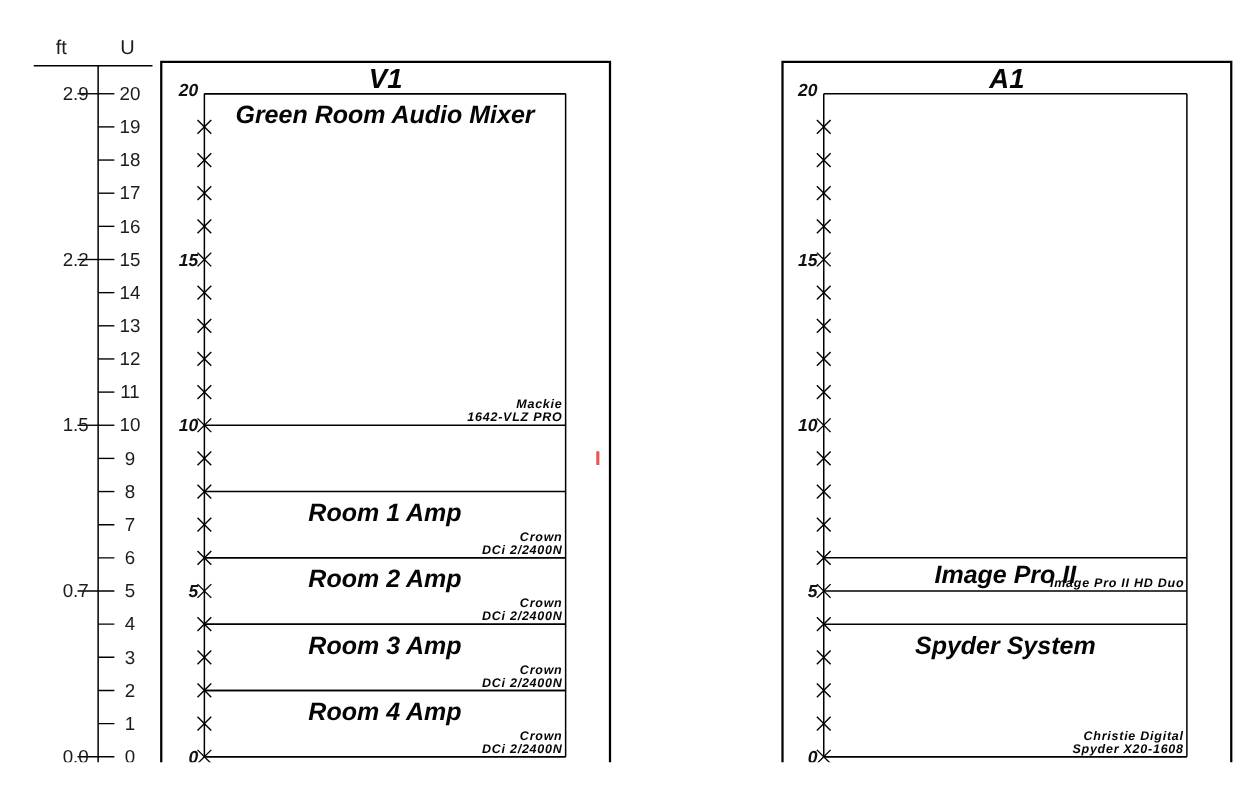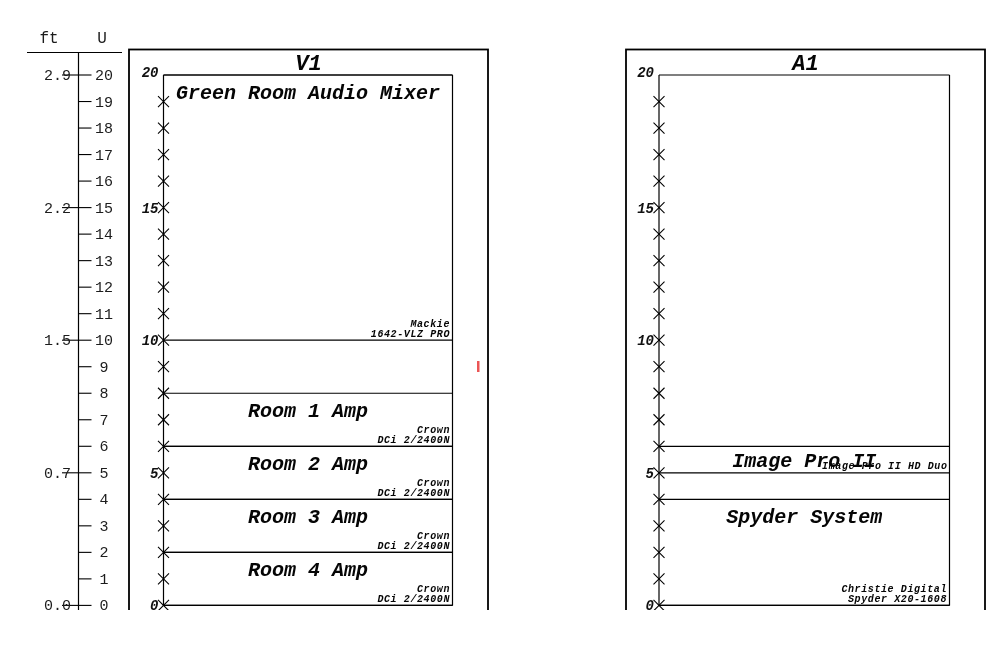--- a/index.html
+++ b/index.html
@@ -1,17 +1,17 @@
 <!DOCTYPE html>
 <html><head>
 <meta charset="utf-8">
 <style>
   html,body{margin:0;padding:0;background:#ffffff;}
   #canvas{position:relative;width:998px;height:610px;background:#ffffff;overflow:hidden;
-          font-family:Liberation Mono, monospace;}
+          font-family:Liberation Sans, sans-serif;}
   #drawing{position:absolute;left:0;top:0;}
   text{fill:#111;}
   .ruler-num{font-size:15px;fill:#1c1c1c;}
   .ruler-hdr{font-size:16px;fill:#1c1c1c;}
   .rack-title{font-size:22px;font-weight:bold;font-style:italic;fill:#050505;}
   .rail-num{font-size:14px;font-weight:bold;font-style:italic;}
   .eq-title{font-size:20px;font-weight:bold;font-style:italic;fill:#050505;}
   .eq-small{font-size:10px;font-weight:bold;font-style:italic;fill:#050505;letter-spacing:0.6px;}
 </style>
 </head>

